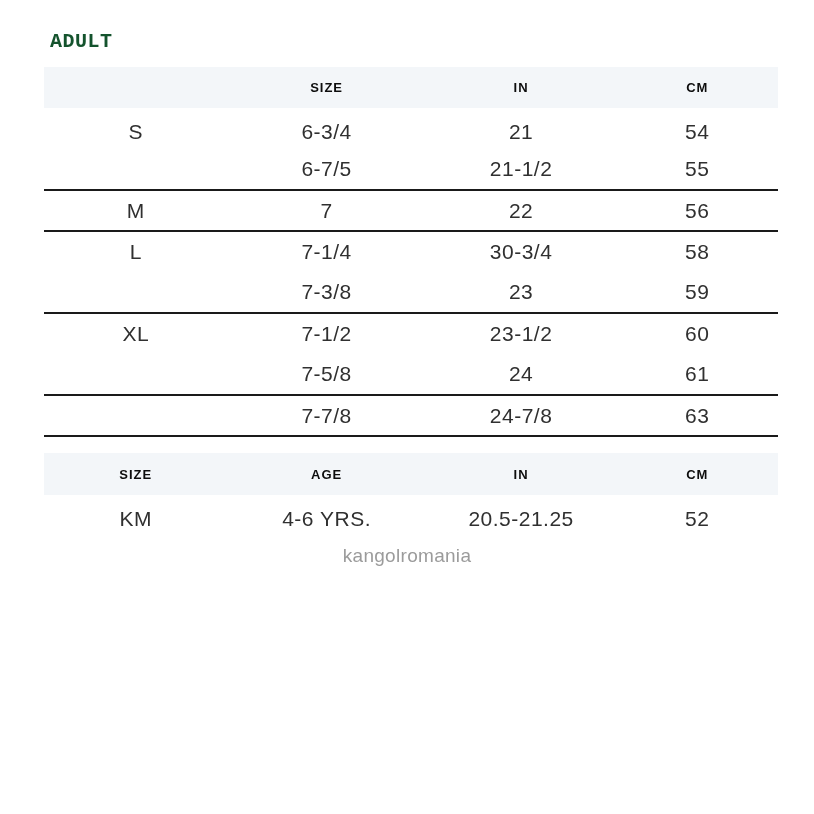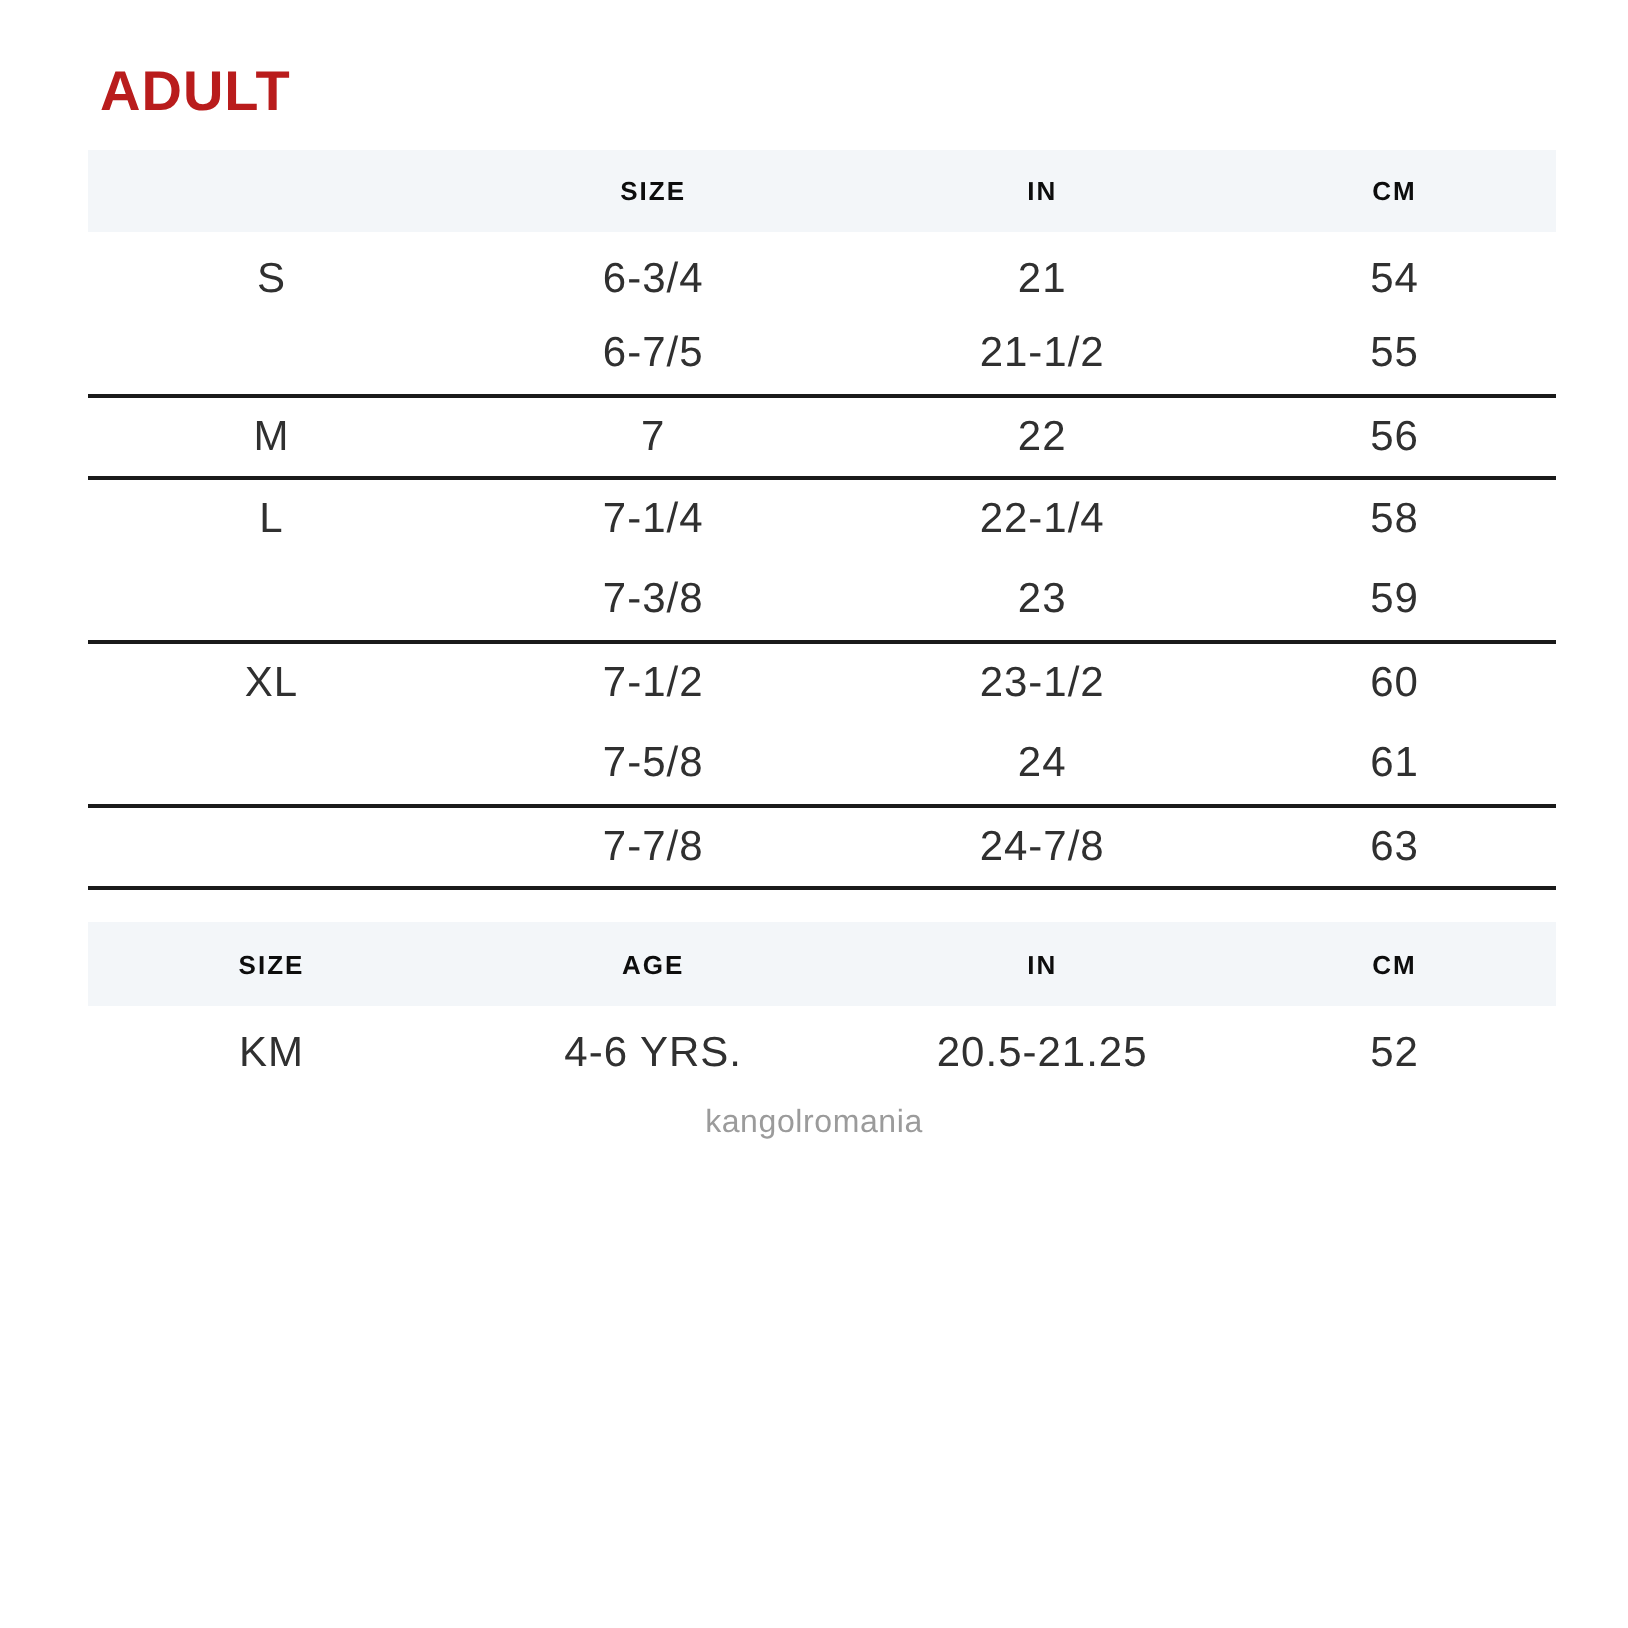--- a/index.html
+++ b/index.html
@@ -13,25 +13,26 @@
     overflow: hidden;
     font-family: "Liberation Sans", sans-serif;
   }
   .page {
     width: 814px;
     height: 814px;
     position: relative;
   }
   .section-title {
     margin: 0 0 0 50px;
-    font-size: 28px;
+    font-size: 20px;
     font-weight: 800;
     letter-spacing: 0.5px;
-    color: #b91c1c;
+    color: #14532d;
     line-height: 1;
+    font-family: Liberation Mono, monospace;
   }
   .section-title.adult { padding-top: 32px; }
   .section-title.kids  { padding-top: 22px; }
 
   table.size-table {
     border-collapse: collapse;
     table-layout: fixed;
     width: 734px;
     margin: 15px 0 0 44px;
   }
@@ -70,21 +71,21 @@
   table.adult tbody.group { border-bottom: 2px solid #1a1a1a; }
   table.adult tbody.group:first-of-type tr:first-child td { padding-top: 6px; }
 
   table.kids { margin-top: 16px; }
   table.kids thead tr { height: 42px; }
   table.kids tbody tr { height: 47px; }
 
   .footer {
     margin-top: 3px;
     text-align: center;
-    font-size: 16px;
+    font-size: 19px;
     color: #9b9b9b;
     letter-spacing: 0.3px;
   }
 </style>
 </head>
 <body>
 
 <div class="page">
 
   <h2 class="section-title adult">ADULT</h2>
@@ -126,21 +127,21 @@
         <td>7</td>
         <td>22</td>
         <td>56</td>
       </tr>
     </tbody>
 
     <tbody class="group">
       <tr>
         <td class="group-label">L</td>
         <td>7-1/4</td>
-        <td>22-1/4</td>
+        <td>30-3/4</td>
         <td>58</td>
       </tr>
       <tr>
         <td></td>
         <td>7-3/8</td>
         <td>23</td>
         <td>59</td>
       </tr>
     </tbody>
 

